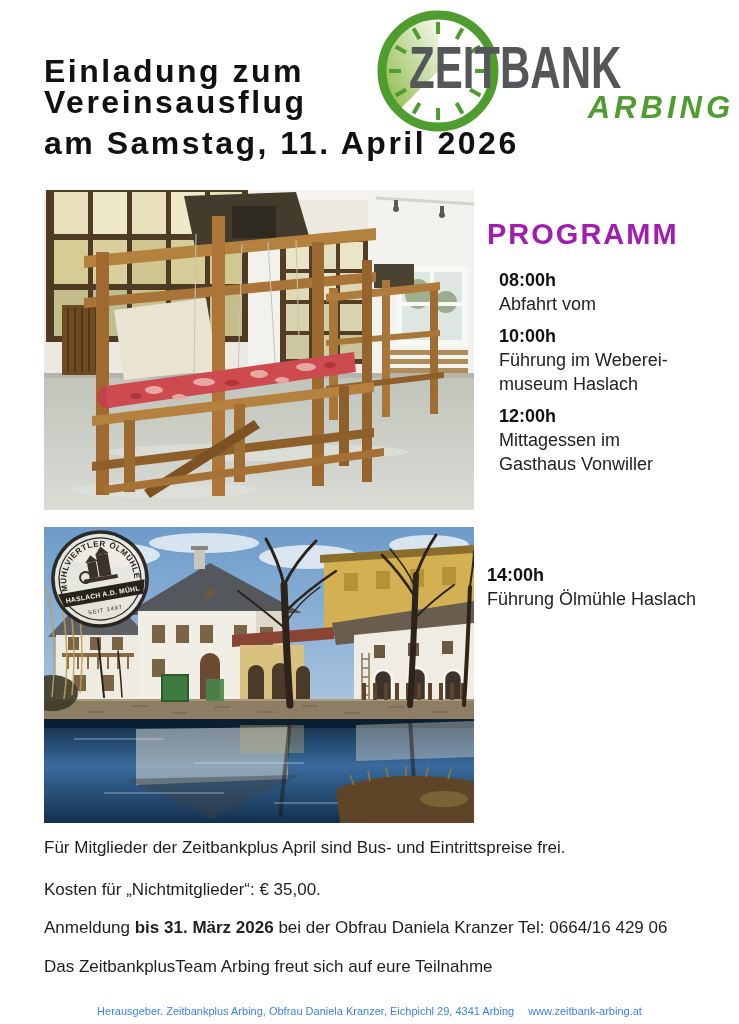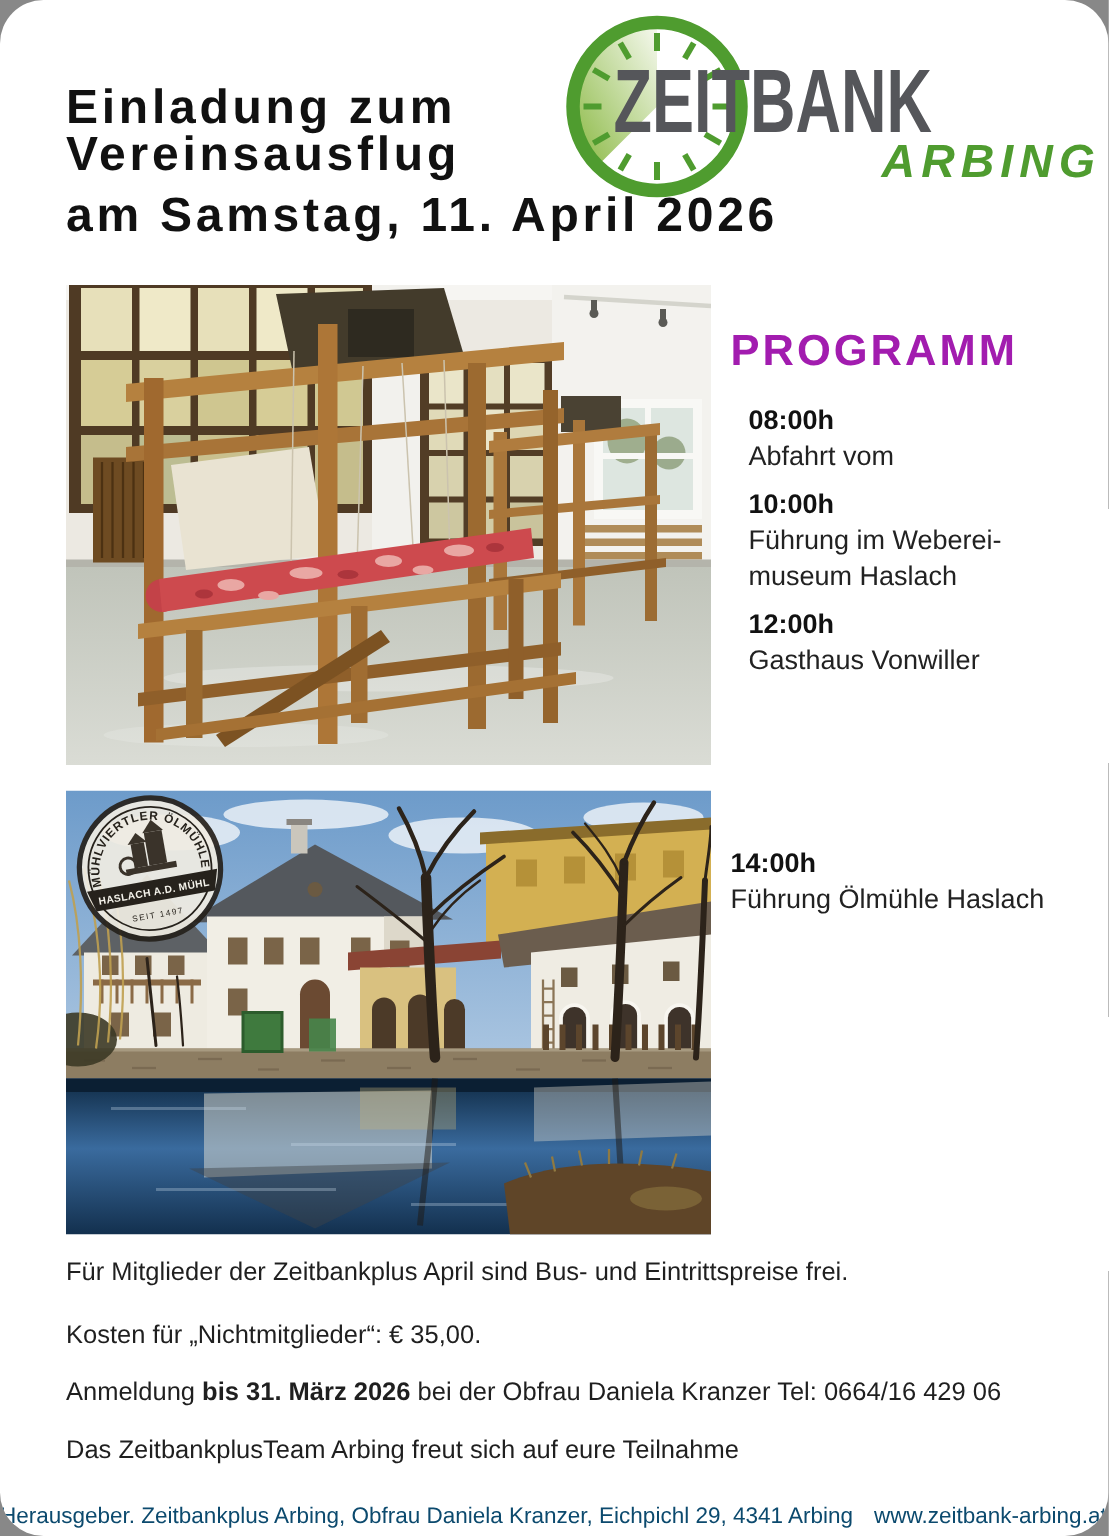--- a/index.html
+++ b/index.html
@@ -1,21 +1,20 @@
 <!DOCTYPE html>
 <html><head>
 <meta charset="utf-8">
 <style>
   html,body{margin:0;padding:0;background:#888;}
   .page{
     position:relative;width:739px;height:1024px;margin:0 auto;
     background:#ffffff;overflow:hidden;
     font-family:"Liberation Sans","DejaVu Sans",sans-serif;
     color:#1f1f1f;
-    border-radius:29px;
   }
   .abs{position:absolute;}
   
   .title{
     left:44px;top:56px;font-size:32px;font-weight:bold;line-height:31px;
     letter-spacing:2.5px;color:#111;white-space:nowrap;
   }
   .dateline{
     left:44px;top:127px;font-size:32px;font-weight:bold;line-height:32px;
     letter-spacing:2.5px;color:#111;white-space:nowrap;
@@ -49,22 +48,22 @@
   .prog-item{margin:0 0 8px 12px;}
   .prog-b .prog-item{margin:0 0 37px 0;}
   .prog-time{font-weight:bold;color:#111;}
   .prog-line{display:block;}
   
   .note{left:44px;width:660px;font-size:17px;line-height:22px;color:#1f1f1f;white-space:nowrap;}
   .n1{top:837px;} .n2{top:879px;} .n3{top:917px;} .n4{top:956px;}
   .bold{font-weight:bold;}
   
   .footer{
-    left:0;right:0;top:1003px;text-align:left;font-size:15px;
-    color:#0c4a6e;line-height:16px;white-space:nowrap;
+    left:0;right:0;top:1003px;text-align:center;font-size:11px;
+    color:#3b82f6;line-height:16px;white-space:nowrap;
   }
   .footer .site{margin-left:14px;}
 </style>
 </head>
 <body>
 
 <div class="page">
 
   <div class="abs title">
     <span class="prog-line">Einladung zum</span>
@@ -245,20 +244,21 @@
       <span class="prog-line prog-time">08:00h</span>
       <span class="prog-line">Abfahrt vom</span>
     </div>
     <div class="prog-item">
       <span class="prog-line prog-time">10:00h</span>
       <span class="prog-line">Führung im Weberei-</span>
       <span class="prog-line">museum Haslach</span>
     </div>
     <div class="prog-item">
       <span class="prog-line prog-time">12:00h</span>
+      <span class="prog-line">Mittagessen im</span>
       <span class="prog-line">Gasthaus Vonwiller</span>
     </div>
   </div>
 
   <div class="abs photo2">
     <svg viewBox="0 0 430 296" role="img" aria-label="Mühlviertler Ölmühle Haslach mit Teich">
       <defs>
         <linearGradient id="sky" x1="0" y1="0" x2="0" y2="1">
           <stop offset="0" stop-color="#6d9bca"></stop>
           <stop offset="1" stop-color="#aec8e2"></stop>

